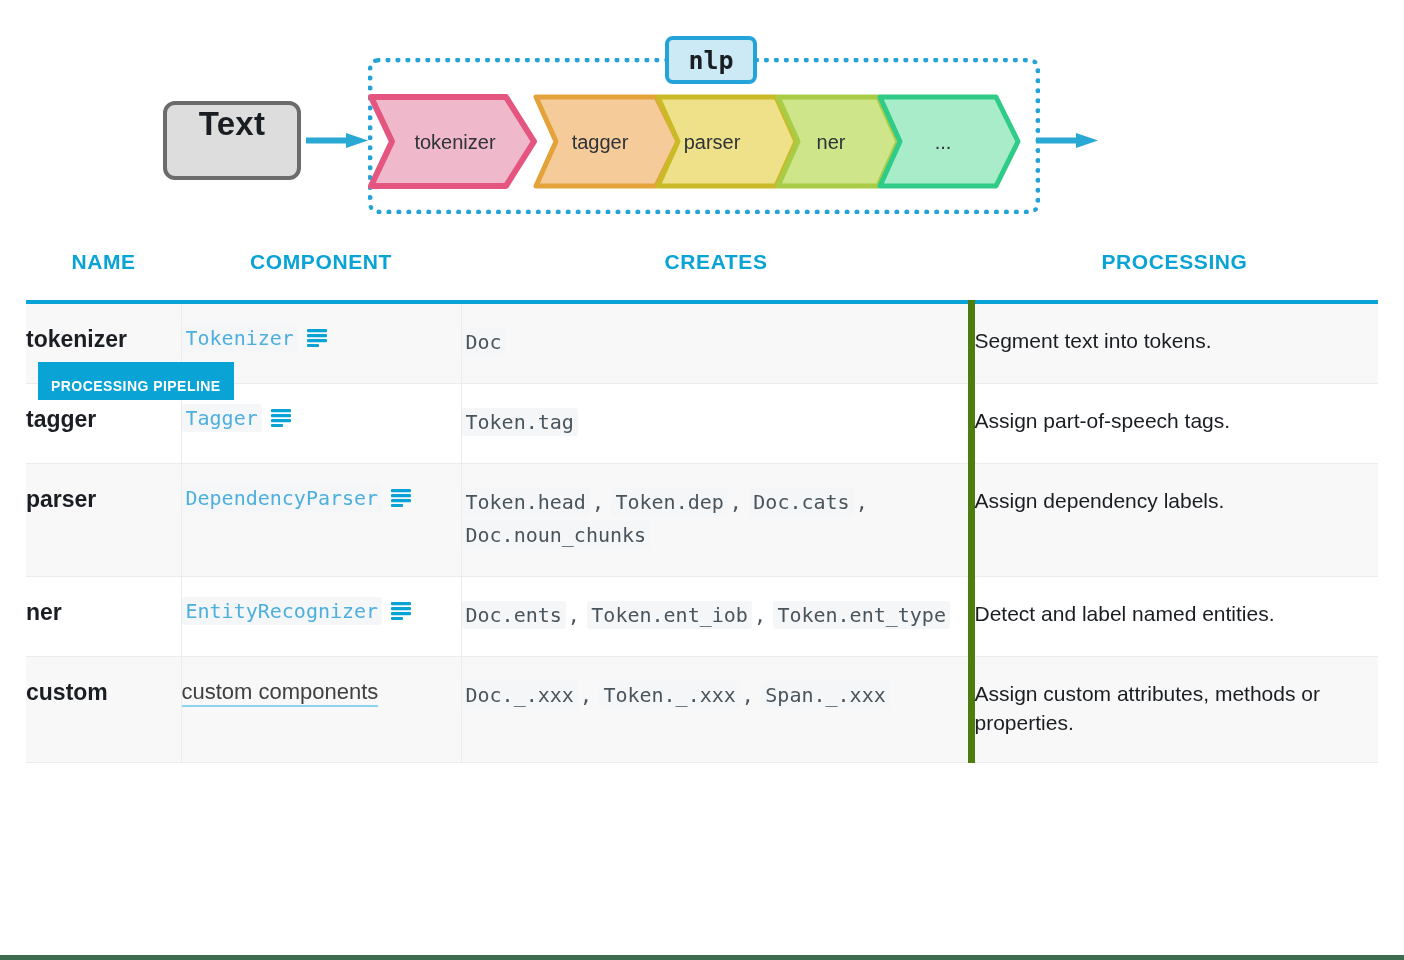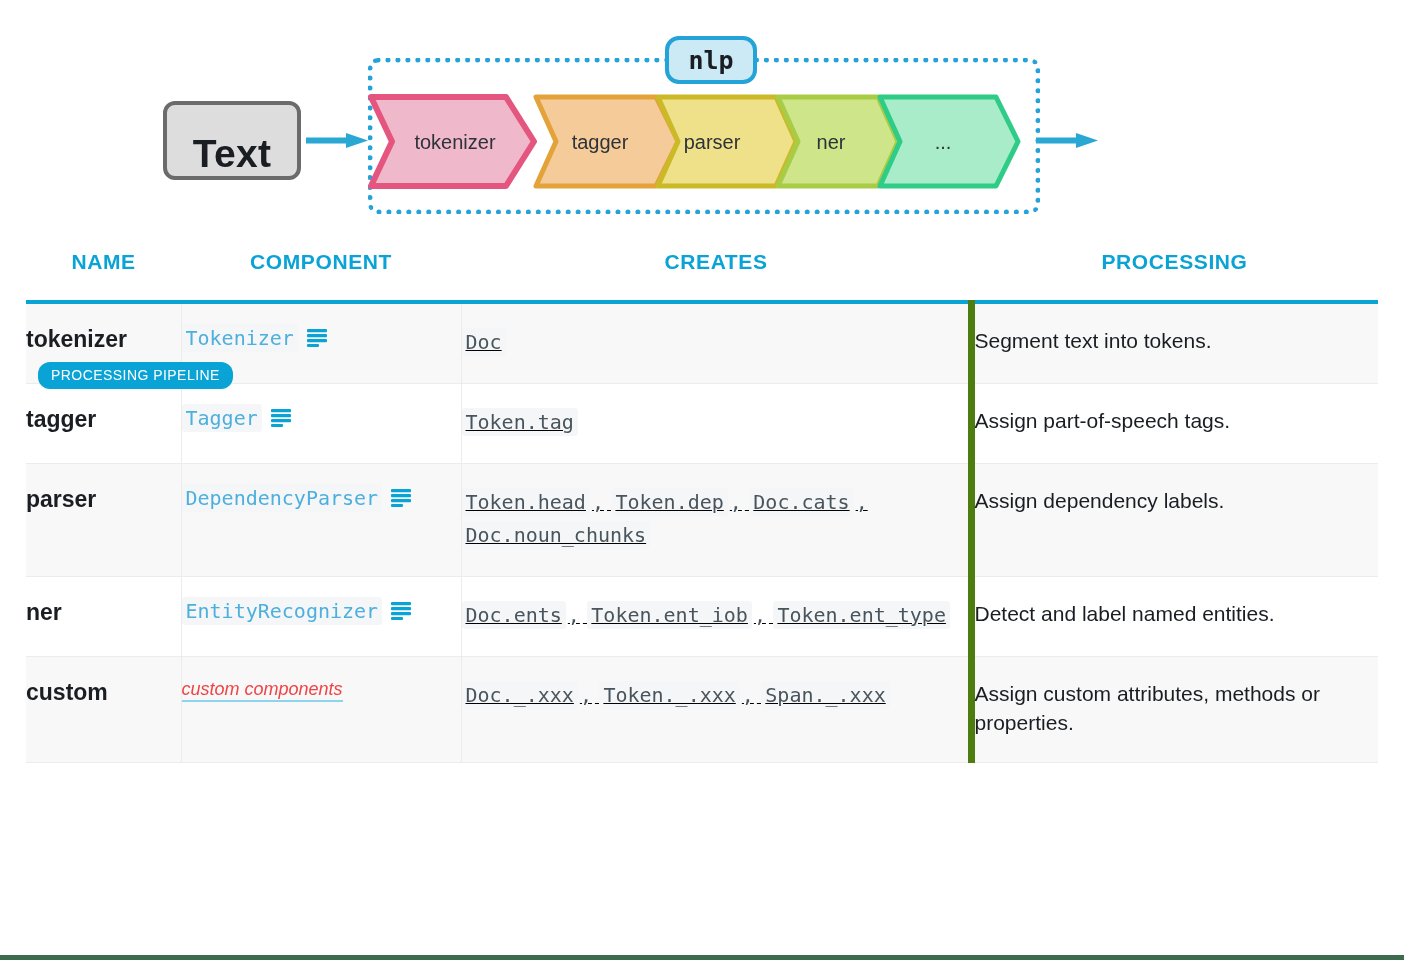--- a/index.html
+++ b/index.html
@@ -19,23 +19,23 @@
   }
 
   
   #diagram {
     position: relative;
     width: 1404px;
     height: 250px;
   }
   .io-box {
     position: absolute;
-    display: flex; align-items: flex-end; justify-content: center;
+    display: flex; align-items: flex-start; justify-content: center;
     border-radius: 12px;
-    font-size: 39px;
+    font-size: 33px;
     font-weight: 700;
     color: #1a1e23;
     letter-spacing: .3px;
   }
   #text-box {
     left: 163px; top: 101px; width: 138px; height: 79px;
     background: #dddddd;
     border: 4px solid #6b6b6b;
   }
   .flow-arrow {
@@ -54,21 +54,21 @@
     border: 5px dotted #23a3d8;
     border-radius: 10px;
     background: transparent;
   }
   #nlp-badge {
     position: absolute;
     left: 665px; top: 36px;
     width: 92px; height: 48px;
     background: #cbeaf6;
     border: 4px solid #23a3d8;
-    border-radius: 14px;
+    border-radius: 8px;
     display: flex; align-items: center; justify-content: center;
     font-family: "DejaVu Sans Mono", monospace;
     font-size: 25px;
     font-weight: 700;
     color: #1a1e23;
     z-index: 5;
   }
   #pipes {
     position: absolute;
     left: 366px; top: 93px;
@@ -125,46 +125,44 @@
   }
   td.c-comp {
     padding-left: 24px;
     border-left: 1px solid #ececec;
     white-space: nowrap;
   }
   td.c-creates {
     padding-left: 24px;
     border-left: 1px solid #ececec;
     line-height: 1.65;
-    text-decoration: underline;
   }
   td.c-desc {
     padding-left: 18px;
     border-left: 7px solid #4d7c0f;
     font-size: 21px;
     color: #1a1e23;
     line-height: 1.4;
   }
 
   .code-link {
     font-family: "DejaVu Sans Mono", monospace;
     font-size: 20px;
     color: #4dafdd;
     background: #f4f6f7;
     border-radius: 3px;
     padding: 2px 4px;
     text-decoration: none;
   }
   .text-link {
-    font-size: 18px;
-    color: #ef4444;
+    font-size: 22px;
+    color: #404040;
     text-decoration: none;
     border-bottom: 2px solid #8ed4ed;
     padding-bottom: 1px;
-    font-style: italic;
   }
   .code-chip {
     font-family: "DejaVu Sans Mono", monospace;
     font-size: 20px;
     color: #49545c;
     background: #f4f6f7;
     border-radius: 3px;
     padding: 2px 4px;
     white-space: nowrap;
   }
@@ -172,24 +170,24 @@
            font-family: "DejaVu Sans Mono", monospace; }
 
   .list-icon { display: inline-block; vertical-align: -2px; margin-left: 9px; }
 
   #badge-processing {
     position: absolute;
     left: 12px; top: 112px;
     background: #09a3d5;
     color: #ffffff;
     font-size: 14px;
-    font-weight: 400;
+    font-weight: 700;
     letter-spacing: .45px;
-    padding: 5px 13px 6px 13px;
-    border-radius: 12px;
+    padding: 16px 13px 6px 13px;
+    border-radius: 0;
     z-index: 9;
     white-space: nowrap;
   }
 </style>
 </head>
 <body>
 
 <div id="page">
 
   <div id="diagram">

